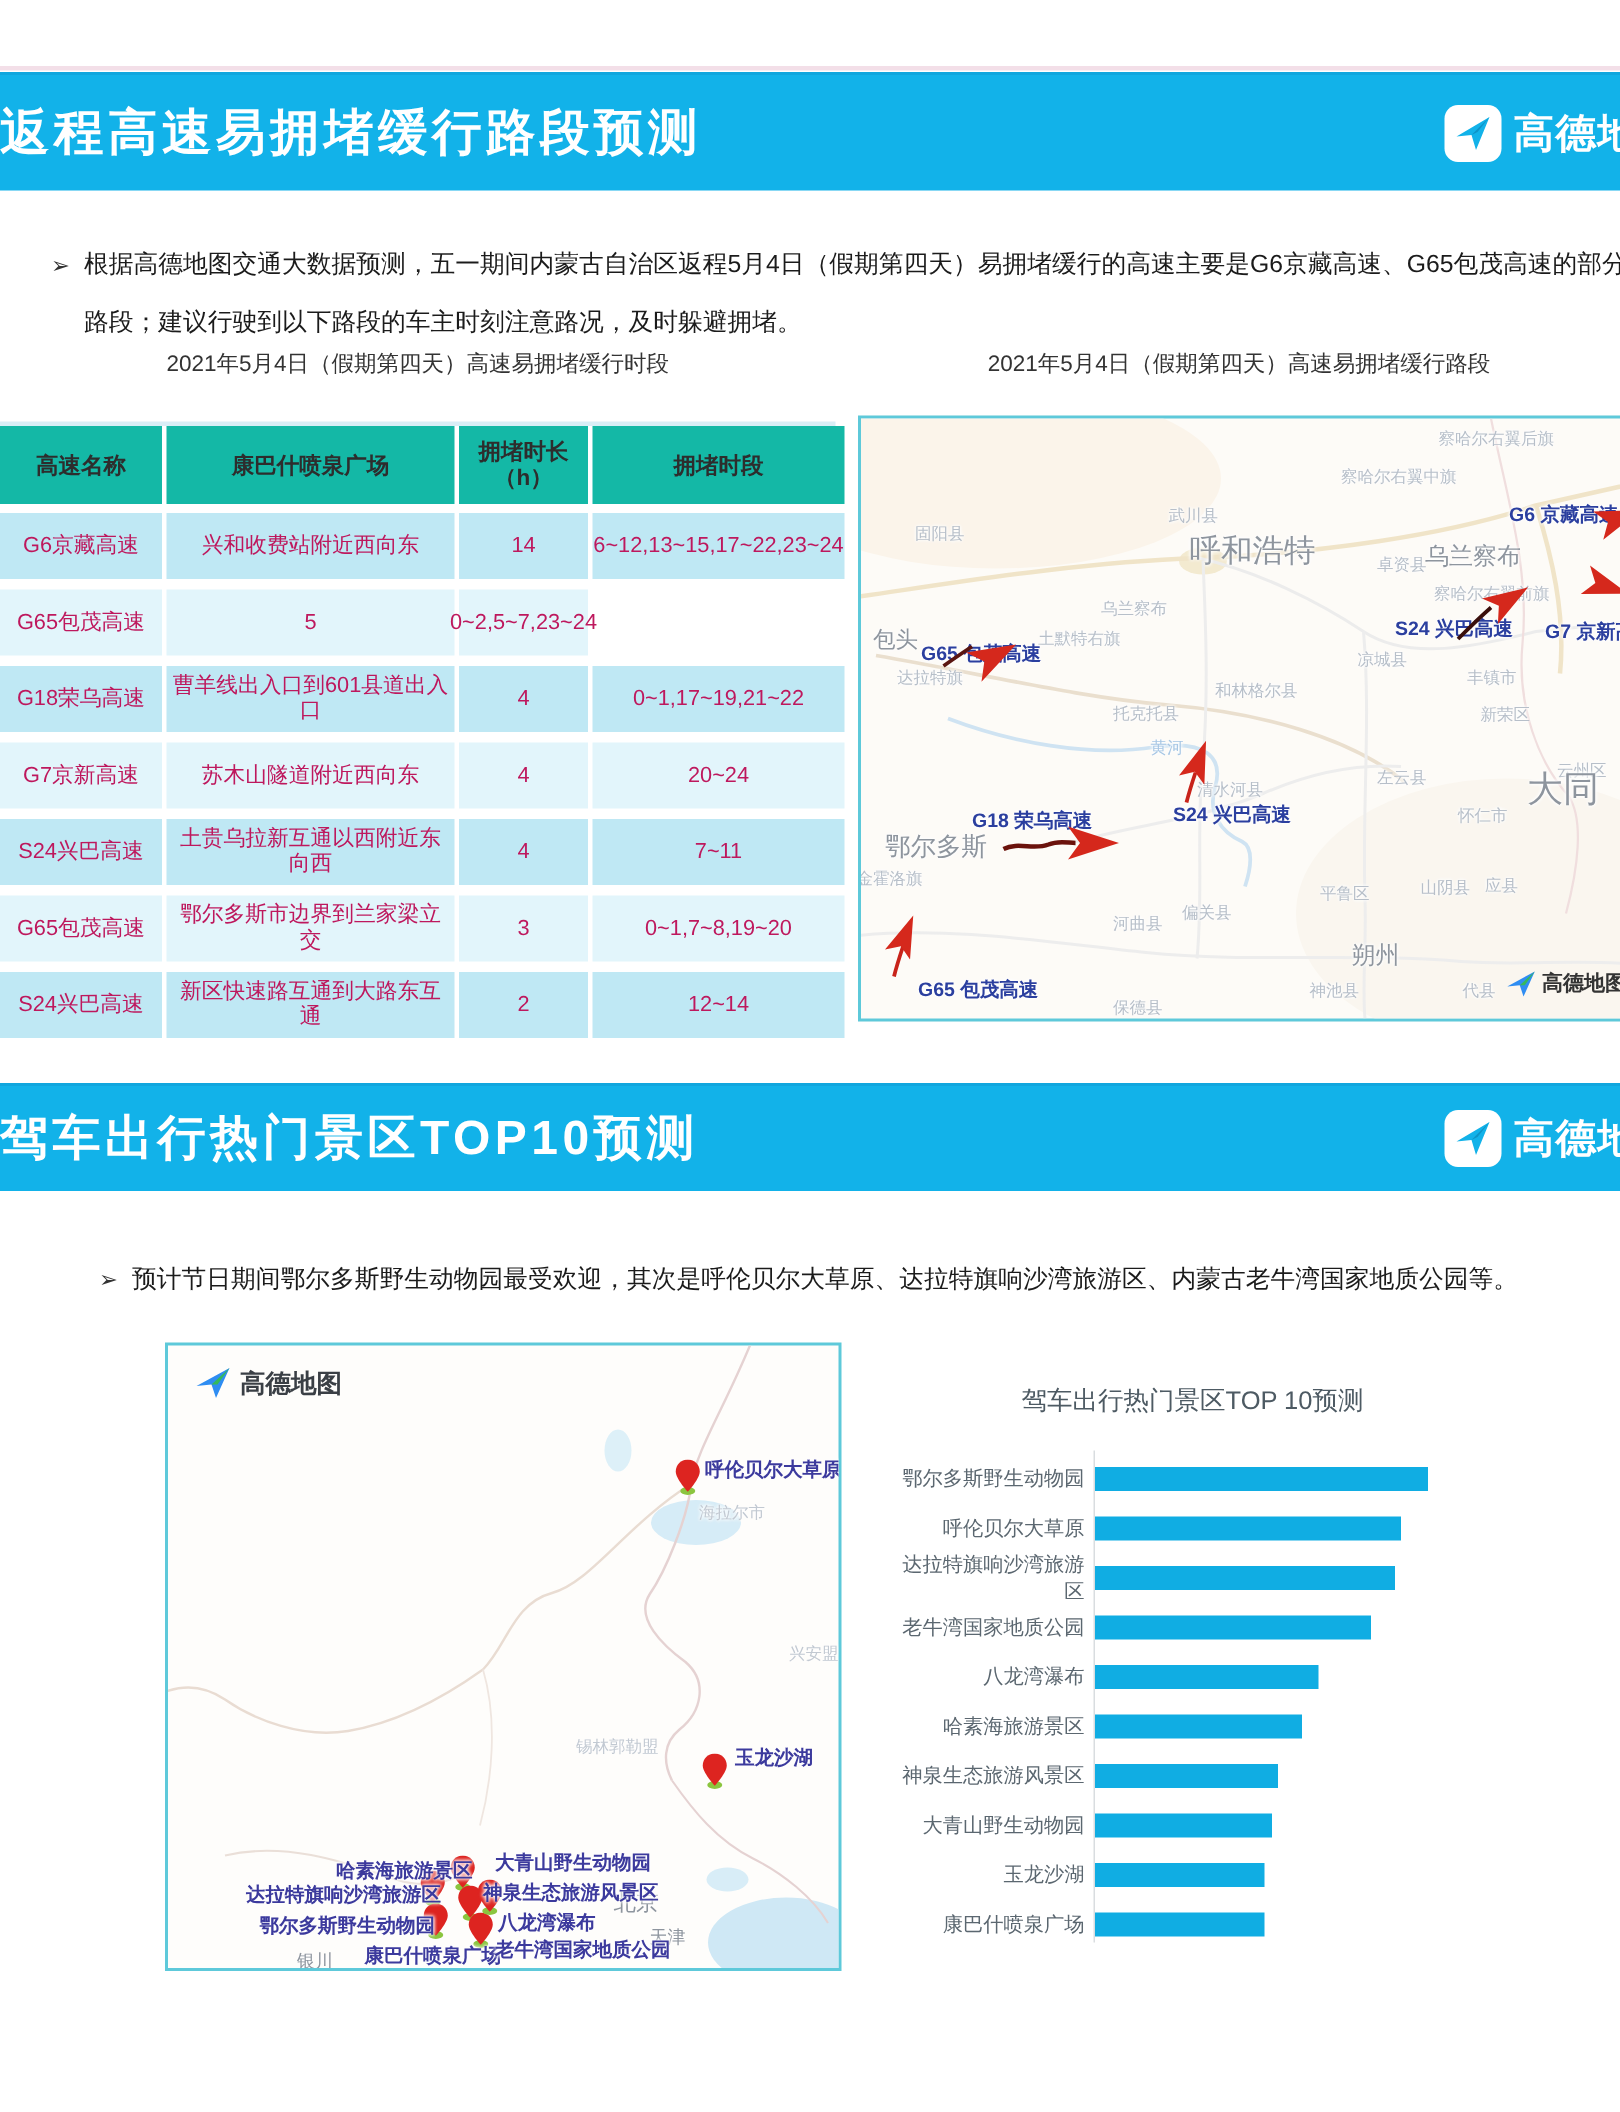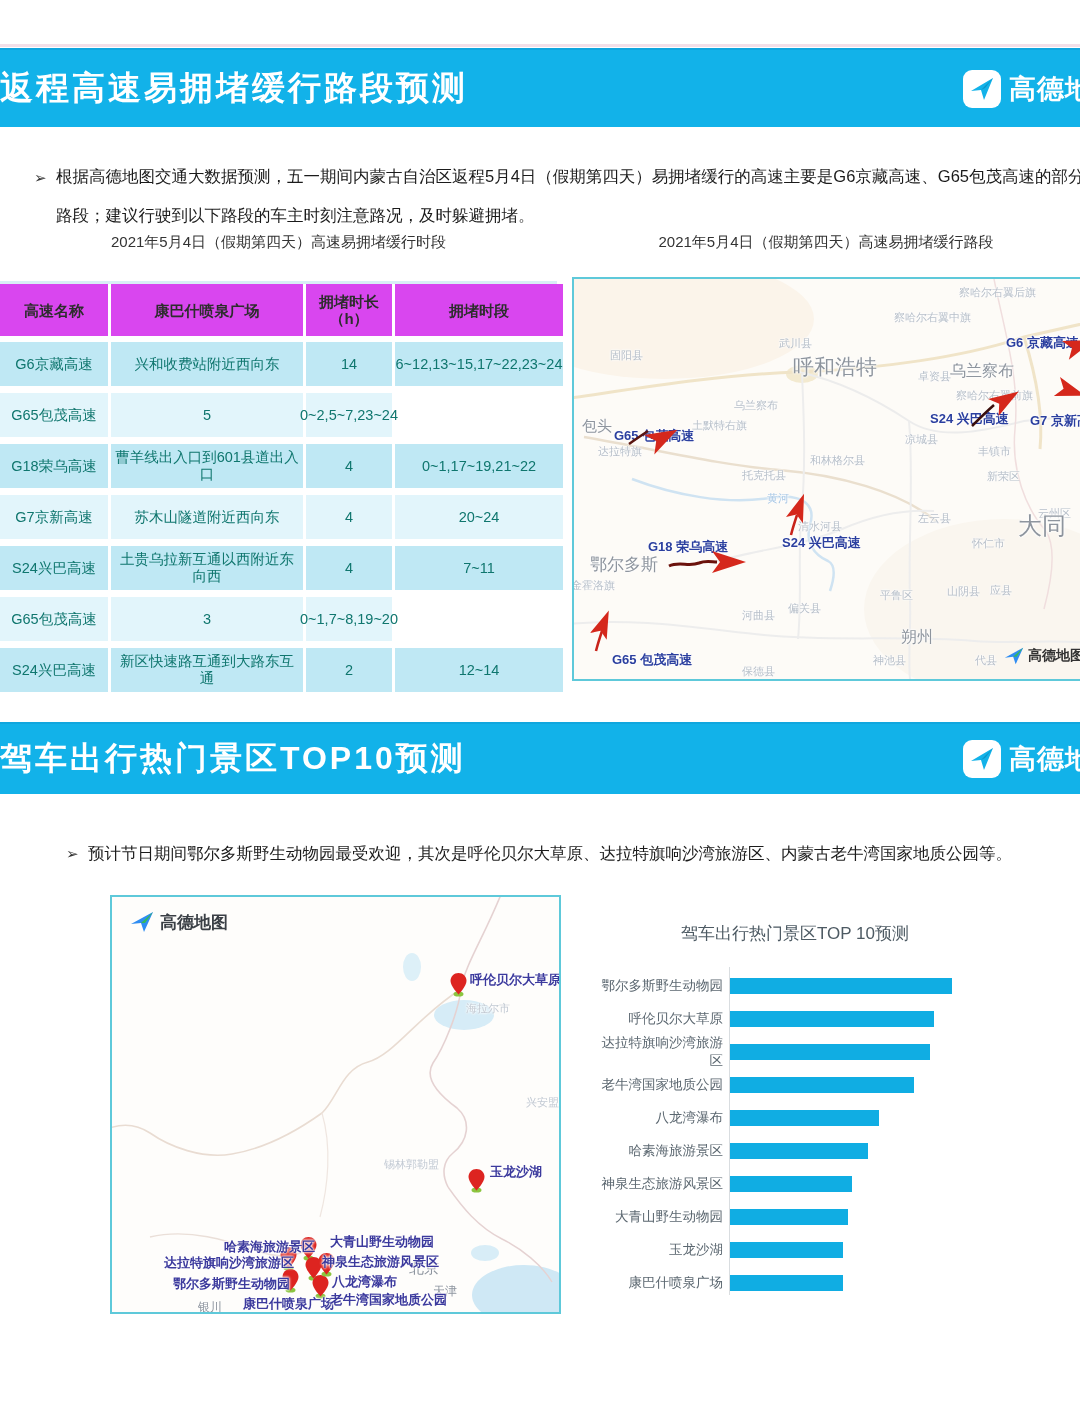--- a/index.html
+++ b/index.html
@@ -25,23 +25,23 @@
   .bullet{flex:0 0 22px;color:#333;font-size:15px;transform:translateY(1px);}
   .intro p{margin:0;flex:1;}
   
   .mini-title{position:absolute;font-size:15px;color:#333;text-align:center;}
   .table-title{left:0;top:233px;width:557px;}
   .map1-title{left:572px;top:233px;width:508px;}
   
   .ctable{position:absolute;left:0;top:281px;width:557px;}
   .trow{display:grid;grid-template-columns:108px 192px 86px 168px;column-gap:3px;margin-bottom:7px;}
   .thead{background:#fff;border-top:3px solid #d9eef6;margin-bottom:6px;}
-  .thead .cell{background:#d946ef;font-weight:bold;color:#2d2d2d;min-height:52px;font-size:15px;}
+  .thead .cell{background:#14b8a6;font-weight:bold;color:#2d2d2d;min-height:52px;font-size:15px;}
   .cell{display:flex;align-items:center;justify-content:center;text-align:center;
-        min-height:44px;font-size:14.5px;color:#0f766e;padding:0 2px;line-height:17px;}
+        min-height:44px;font-size:14.5px;color:#be185d;padding:0 2px;line-height:17px;}
   .row-odd .cell{background:#bfe8f4;}
   .row-even .cell{background:#e2f5fb;}
   
   .map{position:absolute;background:#fdfbf7;border:2px solid #5ec9da;overflow:hidden;}
   .map1{left:572px;top:277px;width:516px;height:400px;}
   .map2{left:110px;top:895px;width:447px;height:415px;background:#fefdfb;}
   .map svg.layer{position:absolute;left:0;top:0;}
   .mlabel{position:absolute;white-space:nowrap;
           text-shadow:0 0 3px #fff,0 0 3px #fff,0 0 2px #fff;}
   .hw{color:#2b3f9f;font-weight:bold;font-size:13px;}
@@ -124,20 +124,21 @@
       <div class="cell">20~24</div>
     </div>
     <div class="trow row-odd">
       <div class="cell">S24兴巴高速</div>
       <div class="cell">土贵乌拉新互通以西附近东向西</div>
       <div class="cell">4</div>
       <div class="cell">7~11</div>
     </div>
     <div class="trow row-even">
       <div class="cell">G65包茂高速</div>
+      <div class="cell">鄂尔多斯市边界到兰家梁立交</div>
       <div class="cell">3</div>
       <div class="cell">0~1,7~8,19~20</div>
     </div>
     <div class="trow row-odd">
       <div class="cell">S24兴巴高速</div>
       <div class="cell">新区快速路互通到大路东互通</div>
       <div class="cell">2</div>
       <div class="cell">12~14</div>
     </div>
   </div>

